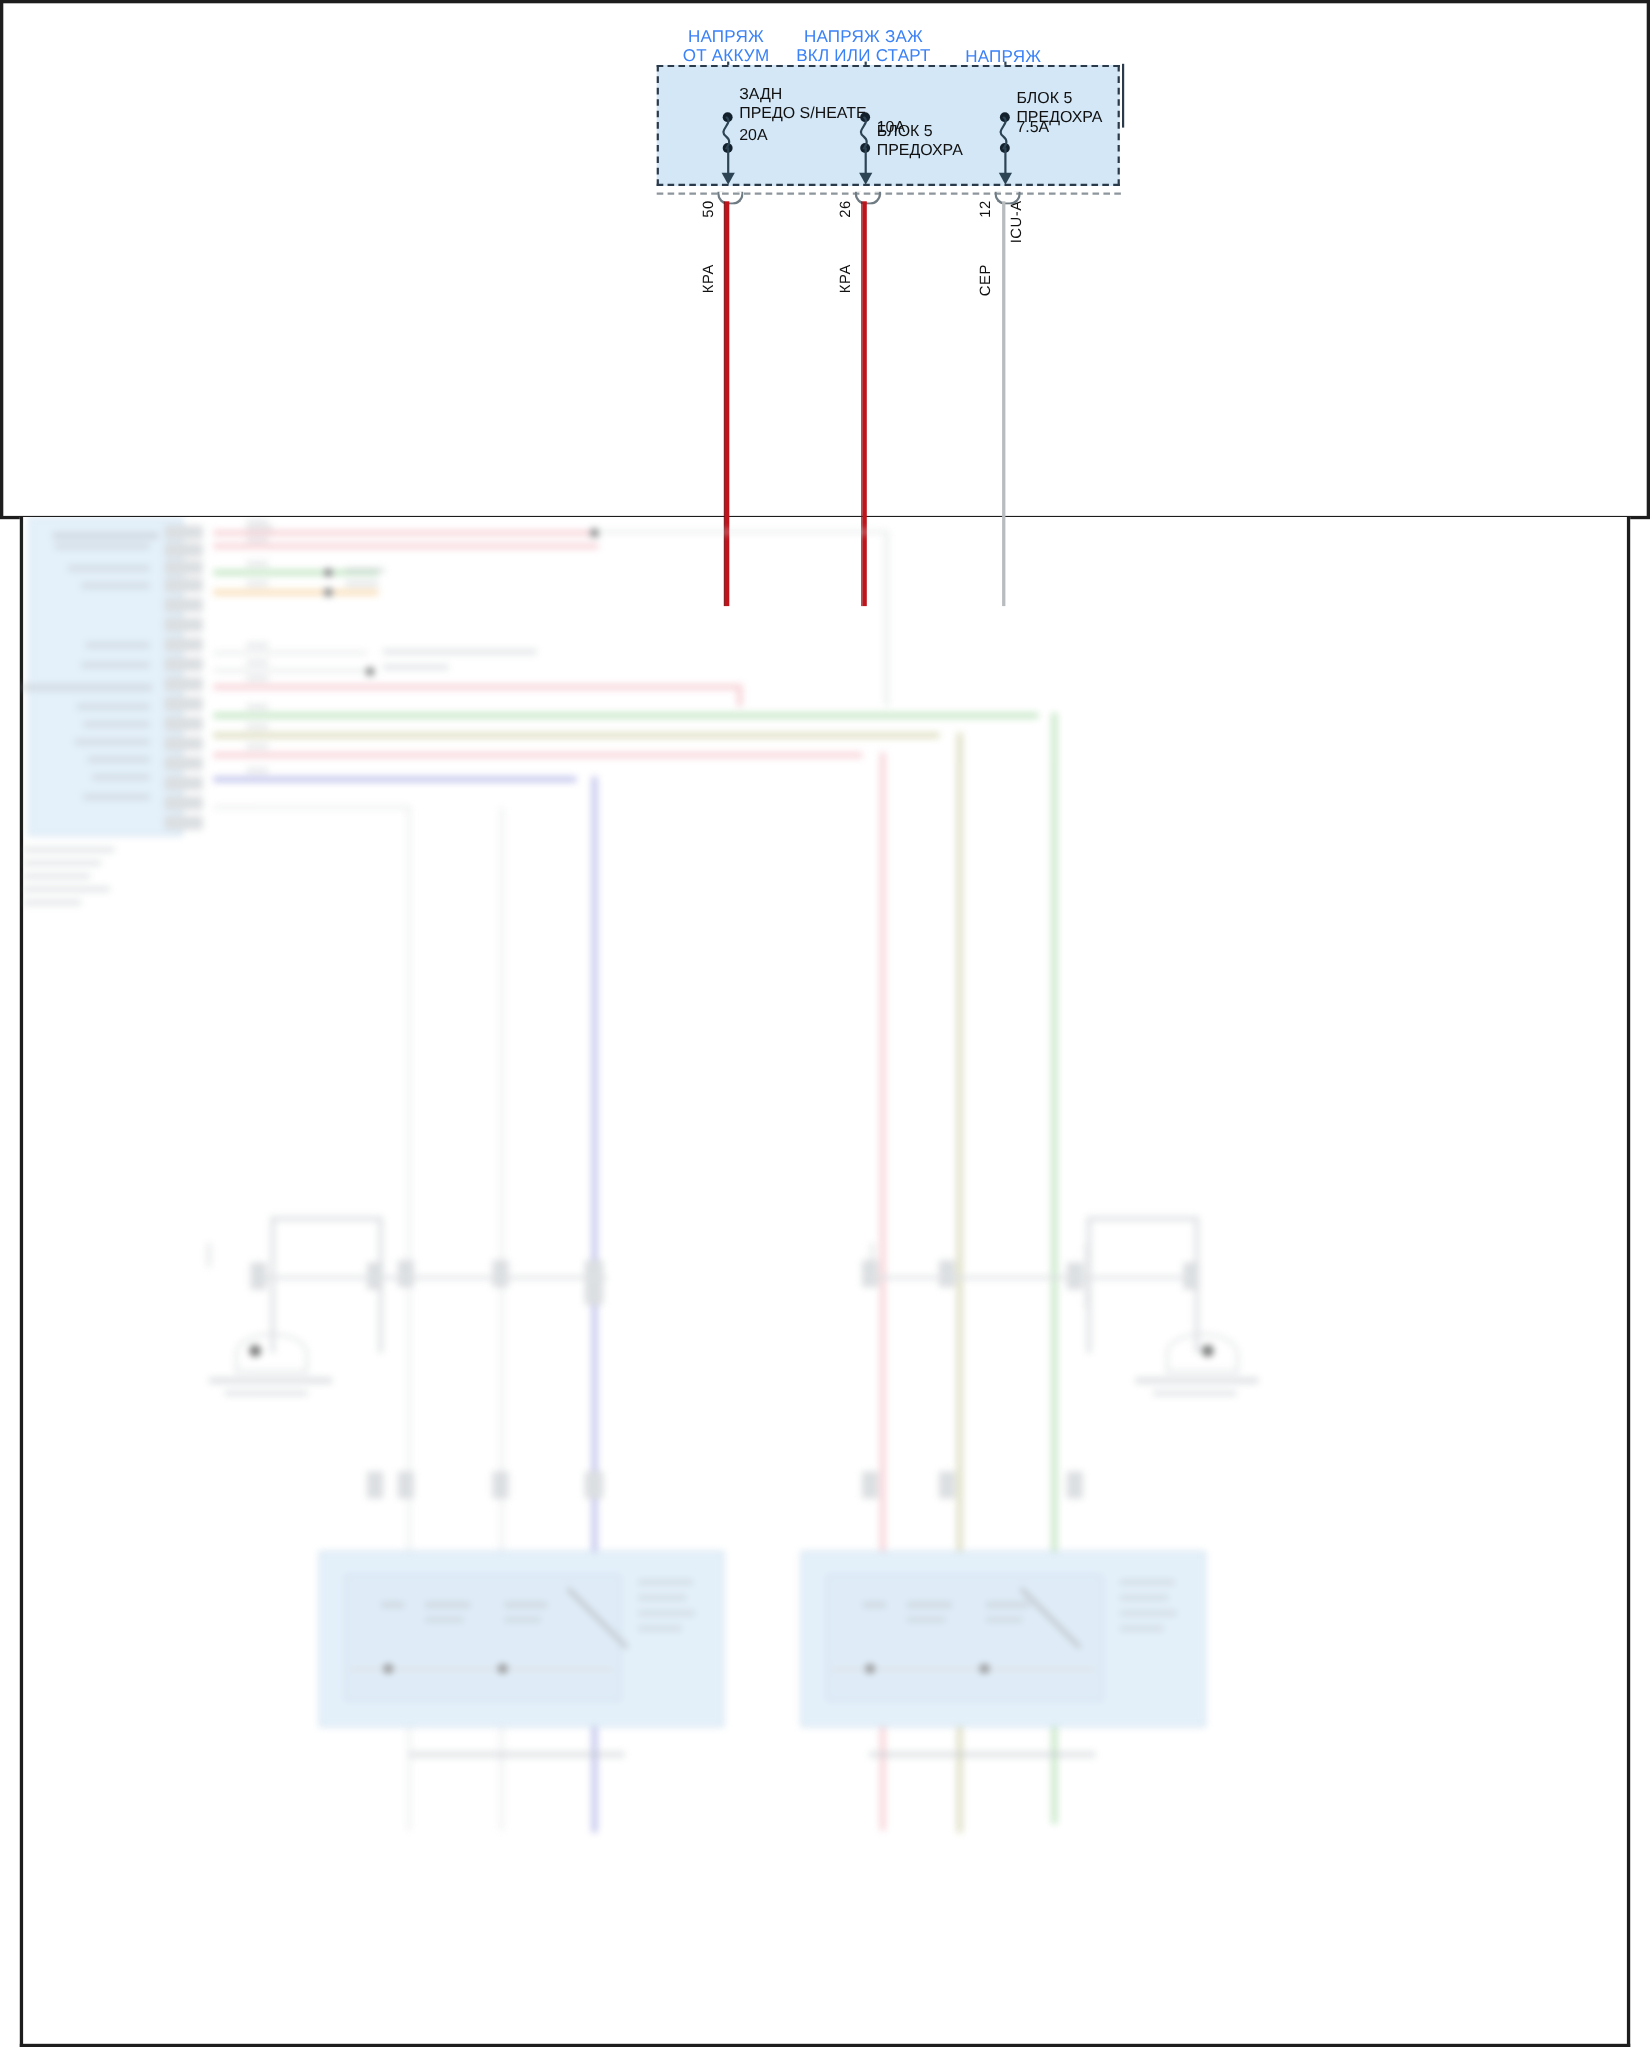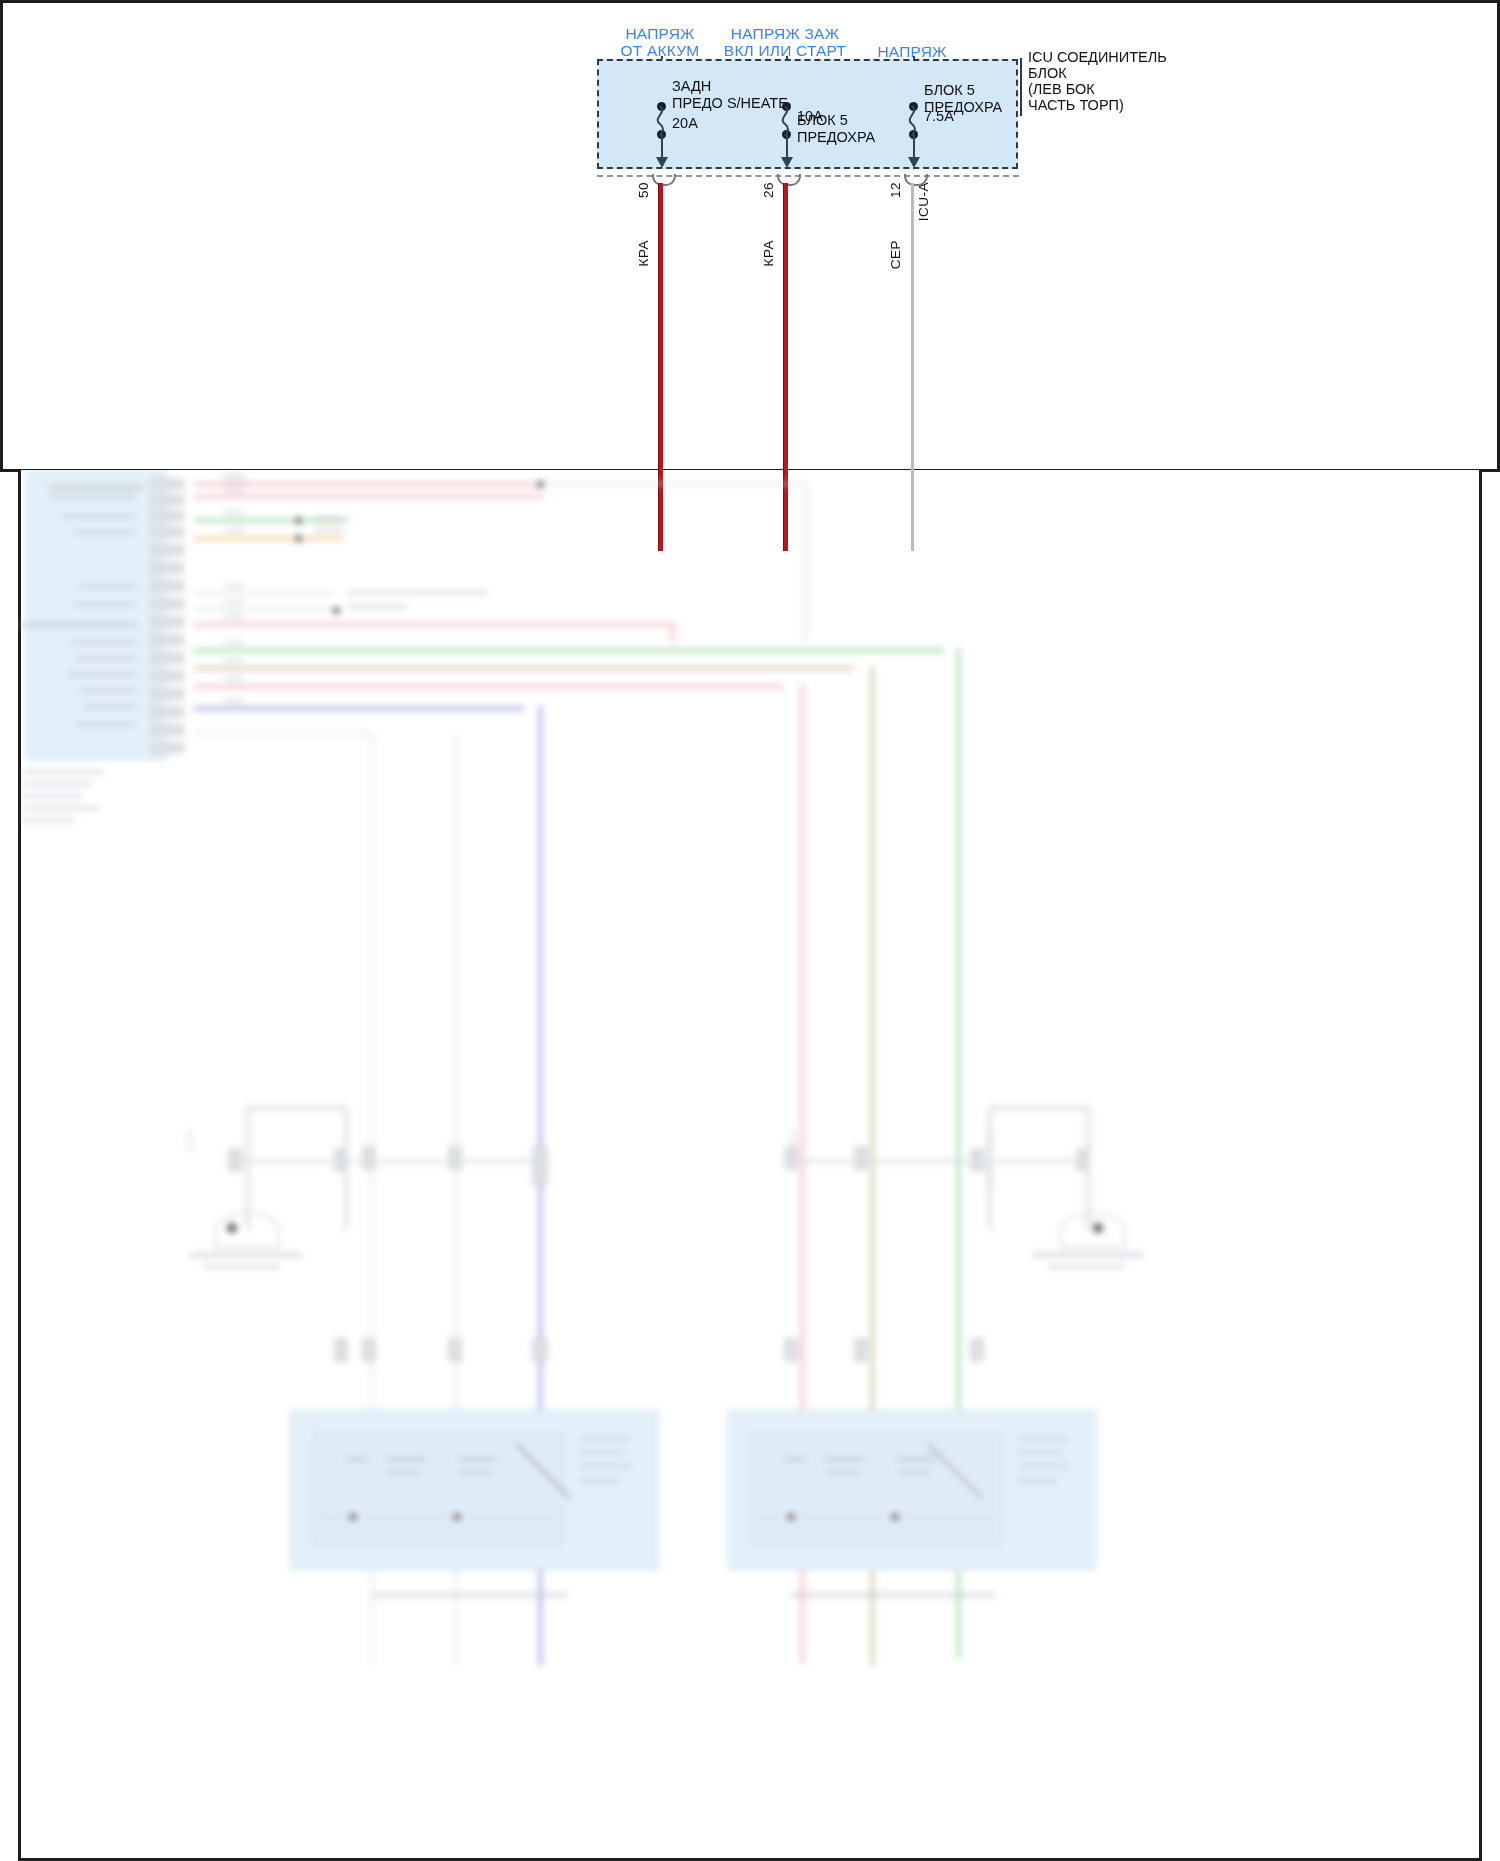--- a/index.html
+++ b/index.html
@@ -114,24 +114,20 @@
 ВКЛ ИЛИ СТАРТ</div>
     <div class="rail-label" style="left:842px;top:43px;width:140px;">НАПРЯЖ</div>
 
     <div class="vwire" style="left:661px;top:56px;height:50px;"></div>
     <div class="vwire" style="left:786px;top:56px;height:50px;"></div>
     <div class="vwire" style="left:913px;top:56px;height:50px;"></div>
 
     <div class="fusebox"></div>
 
     <div class="icu-bracket" style="left:1020px;top:58px;height:58px;"></div>
-    <div class="icu-label" style="left:1028px;top:49px;width:190px;">ICU СОЕДИНИТЕЛЬ
-БЛОК
-(ЛЕВ БОК
-ЧАСТЬ ТОРП)</div>
 
     <div class="dot" style="left:657px;top:102px;"></div>
     <div class="dot" style="left:657px;top:130px;"></div>
     <svg class="fuse-squiggle" style="left:655px;top:106px;" viewBox="0 0 14 30">
       <path d="M5 0 C 13 6, -3 12, 5 18 C 11 23, 6 27, 5 30" fill="none" stroke="#2d4454" stroke-width="2"></path>
     </svg>
     <div class="vwire" style="left:661px;top:134px;height:30px;"></div>
     <div class="arrow-head" style="left:656px;top:157px;"></div>
     <div class="fuse-text" style="left:672px;top:78px;width:150px;">ЗАДН
 ПРЕДО S/HEATE</div>

